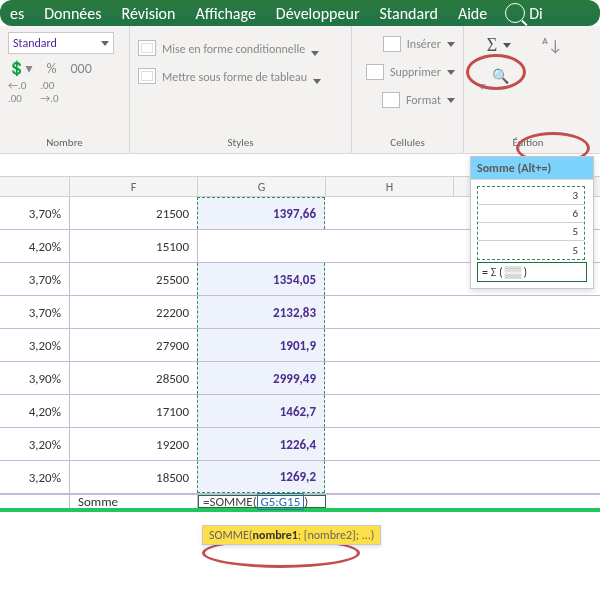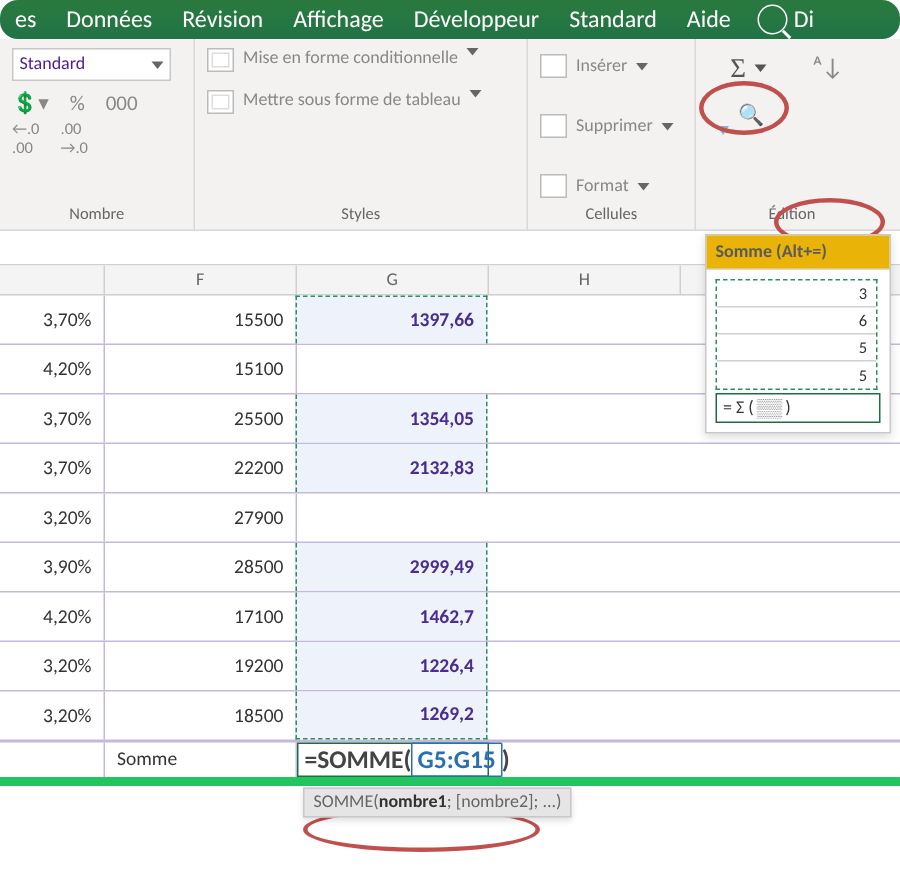--- a/index.html
+++ b/index.html
@@ -64,26 +64,26 @@
     width: 106px; height: 22px; border: 1px solid #c8c8c8; background: #fff;
     display: flex; align-items: center; justify-content: space-between;
     padding: 0 4px; font-size: 12px; color: #4c1d95; margin-bottom: 4px;
   }
   .dd { width: 0; height: 0; border-left: 4px solid transparent; border-right: 4px solid transparent; border-top: 5px solid #666; }
   .icon-row { display: flex; gap: 14px; margin-bottom: 4px; }
   .gicon { color: #888; font-size: 14px; height: 20px; display: flex; align-items: center; }
 
   
   .styles-body { display: flex; flex-direction: column; gap: 4px; }
-  .style-item { display: flex; align-items: flex-start; gap: 6px; color: #888; font-size: 12px; height: 24px; }
+  .style-item { display: flex; align-items: flex-end; gap: 6px; color: #888; font-size: 12px; height: 24px; }
   .style-thumb { width: 18px; height: 16px; border: 1px solid #bbb; background: #fff; position: relative; }
   .style-thumb::before { content:""; position:absolute; inset:2px; border:1px solid #ddd; }
 
   
-  .cell-body { display: flex; flex-direction: column; gap: 16px; }
+  .cell-body { display: flex; flex-direction: column; gap: 4px; align-items: flex-end; }
   .cell-item { display: flex; align-items: center; gap: 6px; color: #888; font-size: 12px; height: 24px; }
   .cell-ico { width:18px; height:16px; border:1px solid #bbb; background:#fff; }
 
   
   .edit-body { display: flex; flex-direction: column; gap: 4px; align-items: flex-start; }
   .sigma-btn {
     width: 54px; height: 26px; display: flex; align-items: center; justify-content: center;
     position: relative; background: #f3f2f1;
   }
   .sigma { font-size: 18px; color: #555; font-family: "Cambria Math", serif; }
@@ -103,21 +103,21 @@
   .tooltip {
     position: absolute;
     right: 6px; top: 156px;
     width: 124px;
     background: #fff;
     border: 1px solid #c8c8c8;
     box-shadow: 0 2px 6px rgba(0,0,0,.15);
     z-index: 5;
   }
   .tooltip-title {
-    background: #eab308;
+    background: #7dd3fc;
     padding: 4px 6px;
     font-size: 12px;
     font-weight: bold;
     color: #5b5b5b;
     border-bottom: 1px solid #e0dcc8;
   }
   .tooltip-body { padding: 6px; }
   .mini-cells {
     border: 1.5px dashed #2d8f5e;
     width: 108px;
@@ -178,44 +178,43 @@
     font-weight: bold;
     border-right: 1.5px dashed #2d8f5e;
     border-left: 1.5px dashed #2d8f5e;
     margin-left: -1px;
   }
   .row:first-child .cG { border-top: 1.5px dashed #2d8f5e; }
   .row:last-of-type .cG { border-bottom: 1.5px dashed #2d8f5e; }
 
   .sumrow {
     display: flex;
-    height: 30px;
+    height: 18px;
     border-top: 1px solid #c6b8db;
-    border-bottom: 6px solid #22c55e;
+    border-bottom: 4px solid #22c55e;
   }
   .sumrow .cE { border-right: 1px solid #c6b8db; }
   .sumrow .cF {
     justify-content: flex-start; padding-left: 8px; color: #333;
     border-right: 1px solid #c6b8db;
   }
   .formula-cell {
     width: 128px;
     border: 1.5px solid #1d6f3f;
     display: flex; align-items: center;
     padding-left: 4px;
-    font-size: 17px;
+    font-size: 13px;
     position: relative;
-    font-weight: bold;
   }
   .formula-cell .ref { color: #2a6fb0; border: 1.5px solid #2a6fb0; padding: 0 3px; border-radius: 1px; }
 
   .fn-hint {
     position: absolute;
     left: 202px; top: 525px;
-    background: #e5e5e5;
+    background: #fde047;
     border: 1px solid #c8c8c8;
     box-shadow: 0 2px 4px rgba(0,0,0,.12);
     padding: 2px 6px;
     font-size: 12px;
     color: #666;
     z-index: 2;
   }
   .fn-hint b { color: #333; }
 
   .sheet-top-border {
@@ -342,40 +341,41 @@
   <div class="colheaders">
     <div class="ch ch0"></div>
     <div class="ch chF">F</div>
     <div class="ch chG">G</div>
     <div class="ch chH">H</div>
   </div>
 
   <div class="rows" id="rows">
       <div class="row">
         <div class="cell cE">3,70%</div>
-        <div class="cell cF">15500</div>
+        <div class="cell cF">21500</div>
         <div class="cell cG">1397,66</div>
       </div>
       <div class="row">
         <div class="cell cE">4,20%</div>
         <div class="cell cF">15100</div>
       </div>
       <div class="row">
         <div class="cell cE">3,70%</div>
         <div class="cell cF">25500</div>
         <div class="cell cG">1354,05</div>
       </div>
       <div class="row">
         <div class="cell cE">3,70%</div>
         <div class="cell cF">22200</div>
         <div class="cell cG">2132,83</div>
       </div>
       <div class="row">
         <div class="cell cE">3,20%</div>
         <div class="cell cF">27900</div>
+        <div class="cell cG">1901,9</div>
       </div>
       <div class="row">
         <div class="cell cE">3,90%</div>
         <div class="cell cF">28500</div>
         <div class="cell cG">2999,49</div>
       </div>
       <div class="row">
         <div class="cell cE">4,20%</div>
         <div class="cell cF">17100</div>
         <div class="cell cG">1462,7</div>

